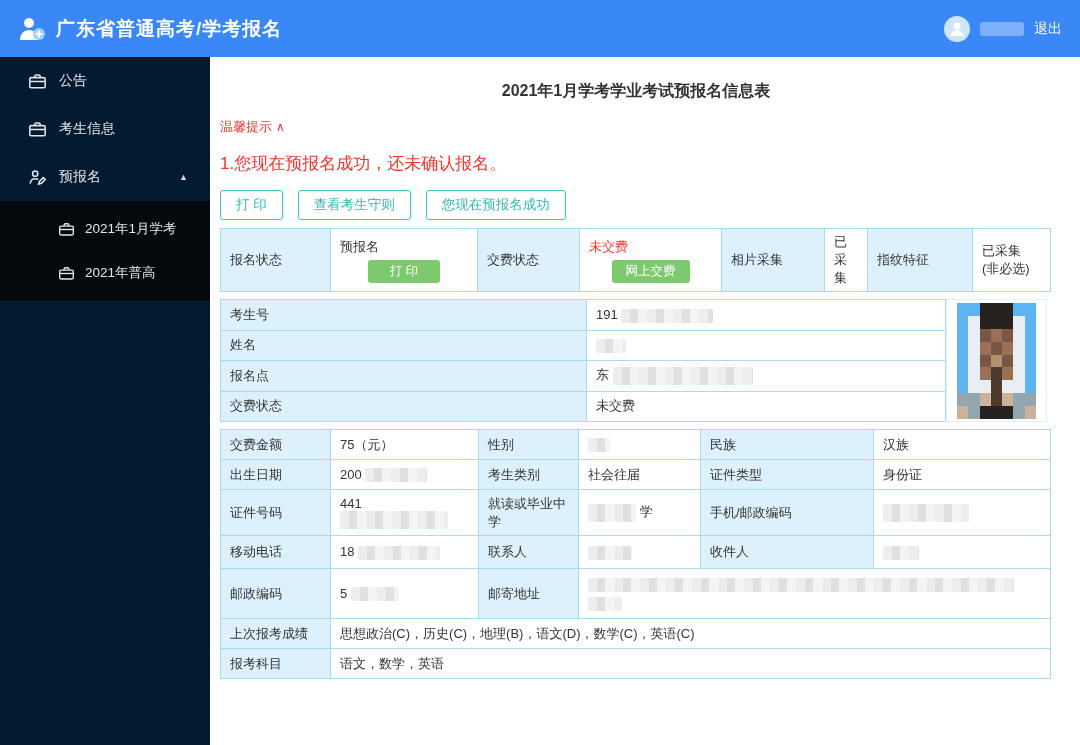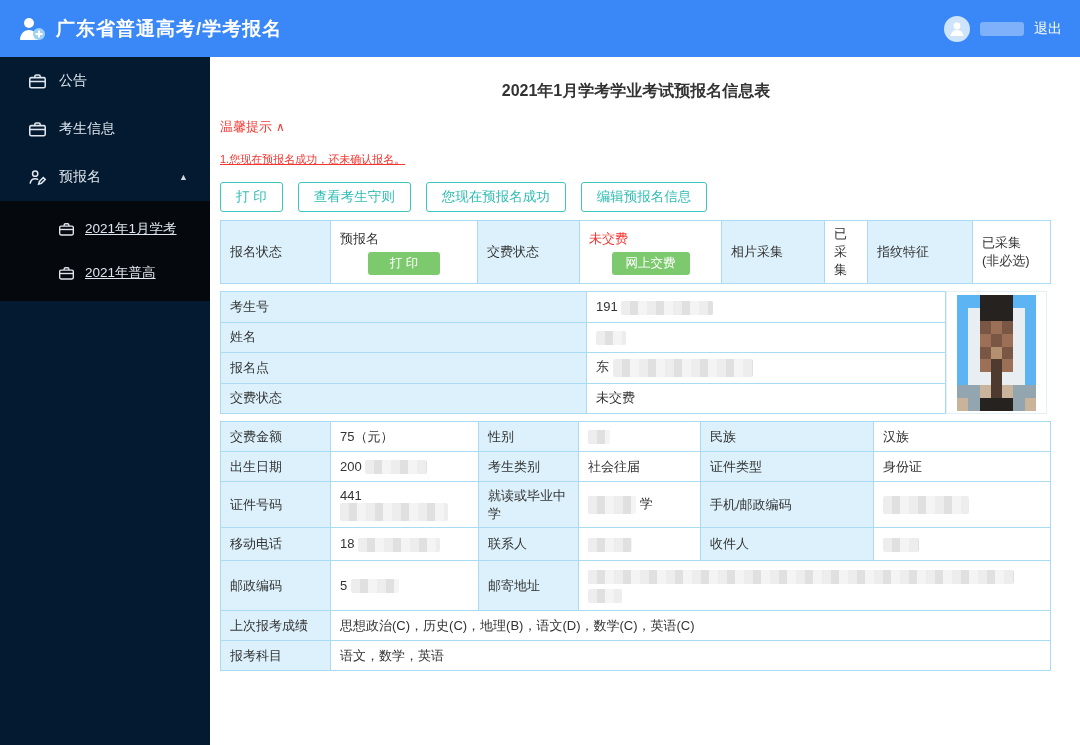--- a/index.html
+++ b/index.html
@@ -19,30 +19,30 @@
   .header-right{margin-left:auto;display:flex;align-items:center;gap:10px;}
   .avatar{width:26px;height:26px;border-radius:50%;background:#cde4fb;display:flex;align-items:center;justify-content:center;}
   .user-blur{width:44px;height:14px;border-radius:3px;background:rgba(255,255,255,0.35);}
   .logout{color:#fff;font-size:14px;cursor:pointer;}
 
   
   .layout{display:flex;height:688px;justify-content:center;}
   .sidebar{width:210px;background:var(--navy);flex-shrink:0;color:#dfe6ee;font-size:14px;}
   .nav-item{display:flex;align-items:center;gap:12px;padding:15px 0 15px 28px;cursor:pointer;}
   .nav-item .caret{margin-left:auto;margin-right:22px;font-size:9px;color:#cfd8e2;}
-  .submenu{background:var(--submenu);padding:6px 0;text-decoration:underline;}
+  .submenu{background:var(--submenu);padding:6px 0;}
   .sub-item{display:flex;align-items:center;gap:10px;padding:13px 0 13px 58px;cursor:pointer;font-size:13.5px;}
   .icon{display:inline-flex;align-items:center;justify-content:center;}
 
   
   .main{flex:1;background:#fff;padding:18px 28px 4px 10px;position:relative;}
   .form-title{text-align:center;font-size:16px;font-weight:bold;color:#333;margin-top:6px;}
   .tips{color:var(--red);font-size:13px;margin:16px 0 0 0;cursor:pointer;}
   .tips .chev{font-size:12px;margin-left:4px;}
-  .notice{color:var(--red);font-size:11px;margin:16px 0 0 0;text-decoration:underline;}
+  .notice{color:var(--red);font-size:17px;margin:16px 0 0 0;}
   .toolbar{margin:15px 0 8px 0;display:flex;gap:15px;}
   .btn-outline{background:#fff;border:1px solid #3ec6bd;color:var(--teal);font-size:13.5px;
     padding:5px 15px;border-radius:3px;cursor:pointer;font-family:inherit;}
   .btn-green{background:var(--green);border:none;color:#fff;font-size:12.5px;padding:3px 14px;
     border-radius:3px;cursor:pointer;font-family:inherit;}
 
   table{border-collapse:collapse;table-layout:fixed;}
   td{border:1px solid var(--border_blue);font-size:13px;color:var(--text);padding:4px 9px;
      vertical-align:middle;word-break:break-all;}
   td.lbl{background:var(--label_bg);}
@@ -150,21 +150,20 @@
 
     <div class="tips">
       <span>温馨提示</span><span class="chev">∧</span>
     </div>
     <div class="notice">1.您现在预报名成功，还未确认报名。</div>
 
     <div class="toolbar">
       <button class="btn-outline">打 印</button>
       <button class="btn-outline">查看考生守则</button>
       <button class="btn-outline">您现在预报名成功</button>
-      <button class="btn-outline">编辑预报名信息</button>
     </div>
 
     <table class="tbl" style="width:830px">
       <colgroup>
           <col style="width:110px">
           <col style="width:147px">
           <col style="width:102px">
           <col style="width:142px">
         <col style="width:103px">
           <col style="width:43px">

